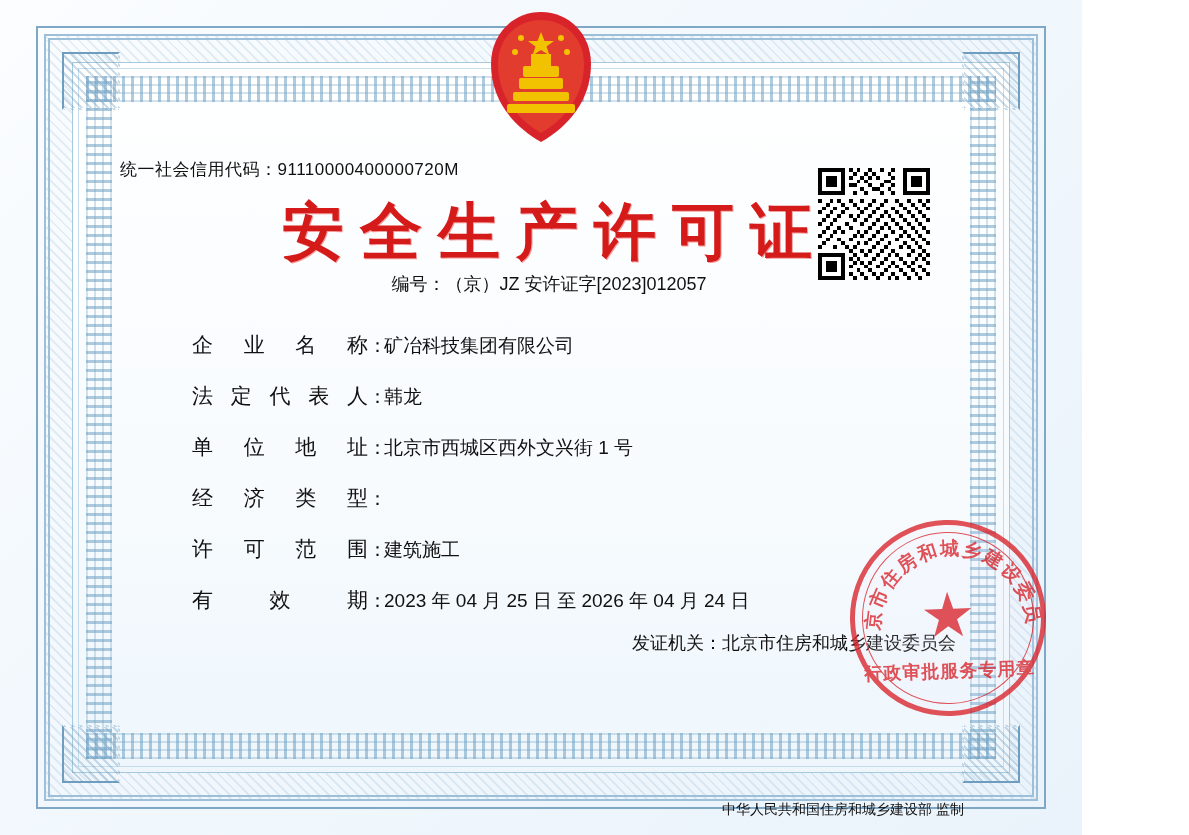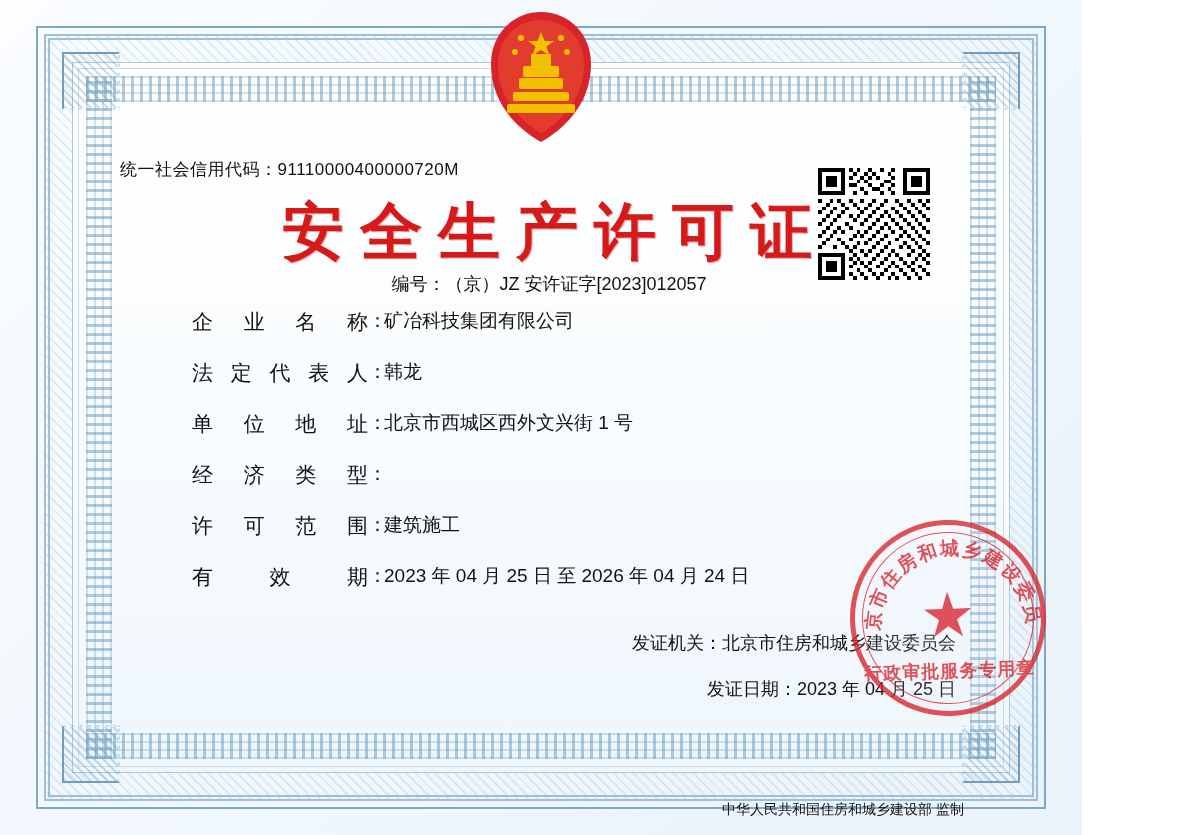--- a/index.html
+++ b/index.html
@@ -152,21 +152,21 @@
   }
 
   .fields {
     position: absolute;
     left: 192px;
     top: 308px;
     right: 120px;
   }
   .field-row {
     display: flex;
-    align-items: flex-start;
+    align-items: flex-end;
     height: 51px;
   }
   .field-label {
     width: 176px;
     font-size: 21px;
     color: #111;
     display: flex;
     justify-content: space-between;
     letter-spacing: 0;
   }
@@ -578,23 +578,20 @@
         </div>
       <div class="field-colon">：</div>
       <div class="field-value">2023 年 04 月 25 日  至  2026 年 04 月 24 日</div>
     </div>
   </div>
 
   <div class="issuer-block">
     <div class="issuer-row">
       <span class="ib-label">发证机关：</span><span class="ib-value">北京市住房和城乡建设委员会</span>
     </div>
-    <div class="issuer-row">
-      <span class="ib-label">发证日期：</span><span class="ib-value">2023  年 04  月 25 日</span>
-    </div>
   </div>
 
   <div class="seal">
     <div class="seal-inner-ring"></div>
     <svg class="seal-arc" viewBox="0 0 196 196" aria-hidden="true">
       <defs>
         <path id="sealArcPath" d="M 24 104 A 74 74 0 0 1 172 104" fill="none"></path>
       </defs>
       <text>
         <textPath href="#sealArcPath" startOffset="50%" text-anchor="middle">北京市住房和城乡建设委员会</textPath>

